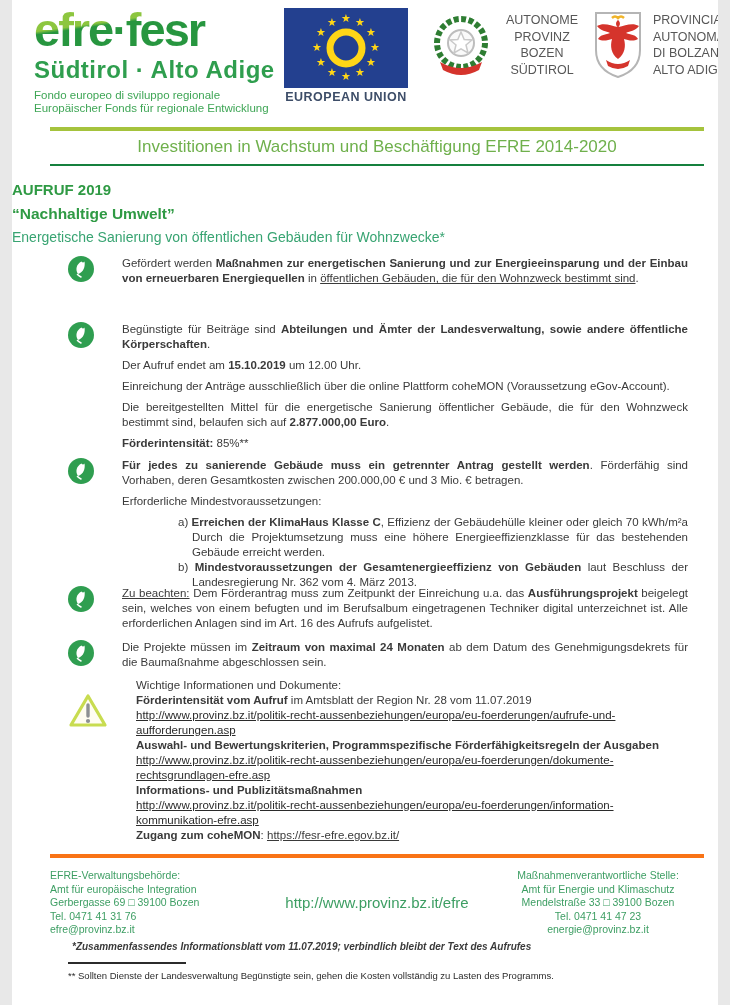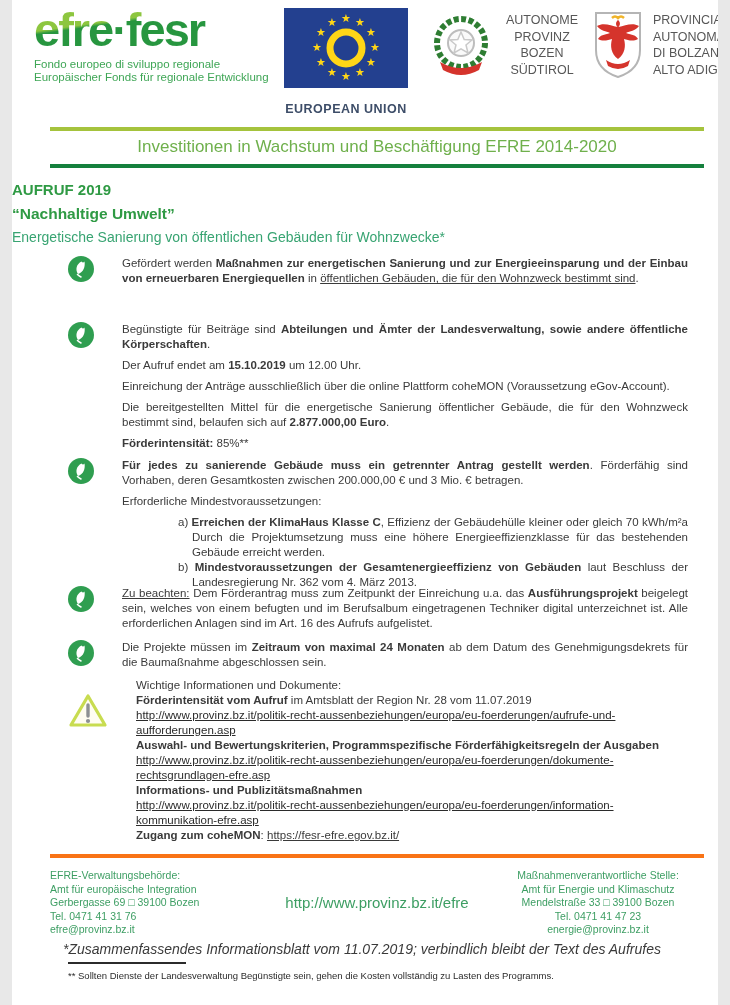--- a/index.html
+++ b/index.html
@@ -11,30 +11,30 @@
   .logo-word{font-weight:800;font-size:47px;line-height:1;letter-spacing:-2px;color:#27963f;}
   @supports (-webkit-background-clip:text){
     .logo-word{background:linear-gradient(172deg,#8dc63f 0 32%,#27963f 36%);
                -webkit-background-clip:text;background-clip:text;color:transparent;}
   }
   .logo-region{font-weight:700;font-size:24px;color:#2f9e4e;margin-top:3px;letter-spacing:.5px;}
   .logo-tag{font-size:11.5px;line-height:13px;color:#3fa656;margin-top:5px;}
 
   .eu-block{position:absolute;left:272px;top:8px;width:124px;text-align:center;}
   .eu-flag{display:block;}
-  .eu-label{margin-top:14px;font-size:12.5px;font-weight:600;letter-spacing:.5px;color:#3d4d68;}
+  .eu-label{margin-top:2px;font-size:12.5px;font-weight:600;letter-spacing:.5px;color:#3d4d68;}
 
   .gov{position:absolute;left:418px;top:10px;display:flex;align-items:center;gap:9px;}
   .gov-text{font-size:12.5px;line-height:16.5px;color:#575757;}
   .gov-de{width:82px;text-align:center;}
   .gov-it{width:92px;text-align:left;}
 
   
   .banner{position:absolute;left:38px;top:127px;width:654px;
-          border-top:4px solid #a5c33d;border-bottom:4px solid #15803d;text-align:center;}
+          border-top:4px solid #a5c33d;border-bottom:2px solid #15803d;text-align:center;}
   .banner-text{padding:6px 0 7px;font-size:17px;color:#6fb04c;}
 
   
   .titleblock{position:absolute;left:0;top:181px;width:730px;}
   .t-call{font-size:15px;font-weight:700;color:#2f9a44;}
   .t-name{font-size:15.5px;font-weight:700;color:#2f9a44;margin-top:7px;}
   .t-sub{font-size:14px;color:#38a472;margin-top:6px;}
 
   
   .block{position:absolute;left:56px;width:620px;display:flex;gap:28px;}
@@ -53,31 +53,32 @@
   .info .txt div{margin:0;}
 
   
   .footer{position:absolute;left:38px;top:854px;width:654px;border-top:4px solid #f97316;
           padding-top:11px;display:flex;color:#3d9e63;}
   .f-col{font-size:10.5px;line-height:13.5px;width:212px;}
   .f-right{text-align:center;}
   .f-center{flex:1;align-self:center;text-align:center;font-size:15px;}
 
   
-  .fn1{position:absolute;left:51px;top:941px;font-size:14px;font-style:italic;color:#3a3a3a;}
+  .fn1{position:absolute;left:60px;top:941px;font-size:10px;font-style:italic;color:#3a3a3a;font-weight:bold;}
   .fn-divider{position:absolute;left:56px;top:962px;width:118px;border-top:2px solid #2b2b2b;}
   .fn2{position:absolute;left:56px;top:970px;font-size:9.5px;color:#2b2b2b;width:610px;}
 </style>
 </head>
 <body>
 
 <div class="page">
 
   <div class="logo">
     <div class="logo-word">efre·fesr</div>
+    <div class="logo-region">Südtirol · Alto Adige</div>
     <div class="logo-tag">
       <div>Fondo europeo di sviluppo regionale</div>
       <div>Europäischer Fonds für regionale Entwicklung</div>
     </div>
   </div>
 
   <div class="eu-block">
     <svg class="eu-flag" width="124" height="80" viewBox="0 0 124 80">
       <rect x="0" y="0" width="124" height="80" fill="#23408f"></rect>
       <circle cx="62" cy="40" r="16" fill="none" stroke="#ffd617" stroke-width="7"></circle>

